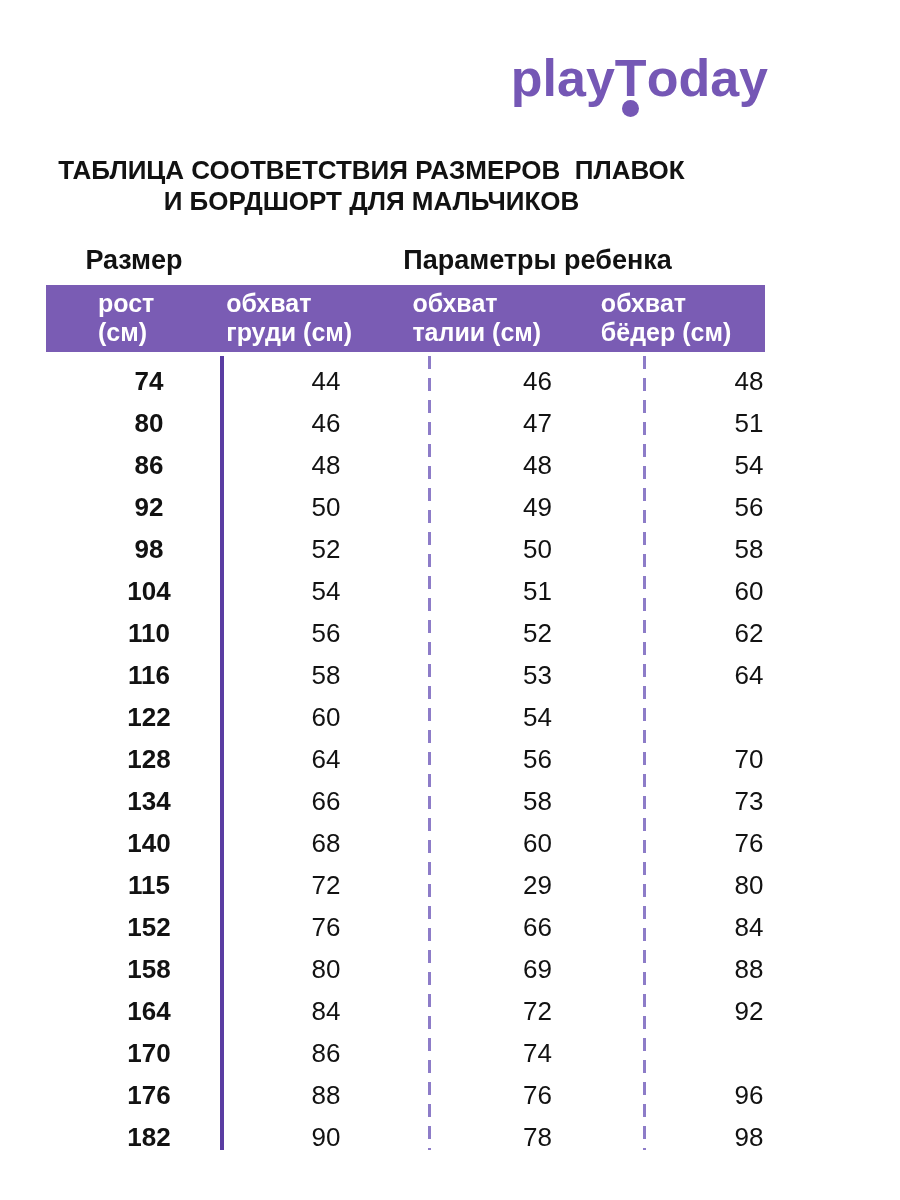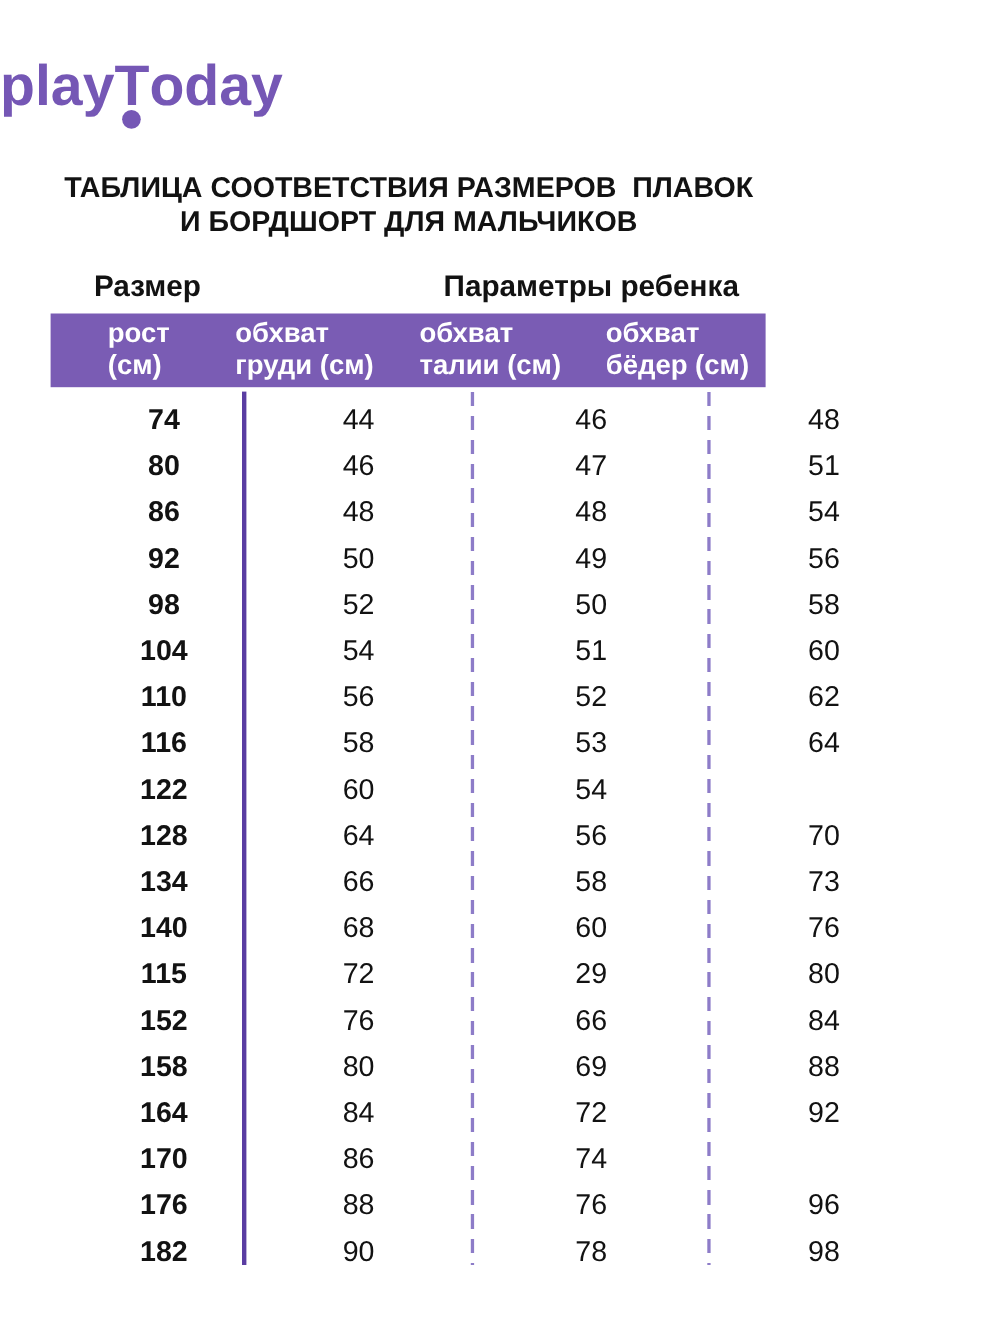--- a/index.html
+++ b/index.html
@@ -9,36 +9,36 @@
     --dash:#8D7CC8;
     --ink:#121212;
   }
   html,body{margin:0;padding:0;}
   body{
     width:900px;height:1200px;background:#ffffff;position:relative;
     font-family:"Liberation Sans", sans-serif;color:var(--ink);
     overflow:hidden;
   }
   
-  .logo{position:absolute;top:48px;left:0;width:768px;text-align:left;
+  .logo{position:absolute;top:48px;left:0;width:768px;text-align:right;
         font-size:52px;font-weight:bold;color:var(--logo-color);letter-spacing:0px;}
   .logo .t-wrap{position:relative;display:inline-block;}
   .logo-dot{position:absolute;left:50%;top:52px;margin-left:-9px;width:17px;height:17px;
             border-radius:50%;background:var(--logo-color);}
   
   .title{position:absolute;top:155px;left:0;width:743px;margin:0;text-align:center;
          font-size:26px;font-weight:bold;line-height:31px;color:var(--ink);}
   .title-line{display:block;white-space:pre;}
   
   .pre-header{position:absolute;left:46px;top:245px;width:807px;display:flex;
               font-size:27px;font-weight:bold;}
   .ph-size{width:176px;text-align:center;}
   .ph-params{flex:1;text-align:center;}
   
-  .band{position:absolute;left:46px;top:285px;width:650px;height:67px;
+  .band{position:absolute;left:46px;top:285px;width:719px;height:67px;
         background:var(--accent);display:flex;color:#ffffff;font-weight:bold;
         font-size:25px;line-height:29px;}
   .hcell{box-sizing:border-box;padding-top:4px;}
   .hcell span{display:block;}
   .band .c1{width:176px;padding-left:52px;}
   .band .c2{width:208px;padding-left:20px;}
   .band .c3{width:215px;padding-left:22px;}
   .band .c4{width:208px;padding-left:20px;}
   
   .tbody{position:absolute;left:46px;top:360px;width:807px;}

